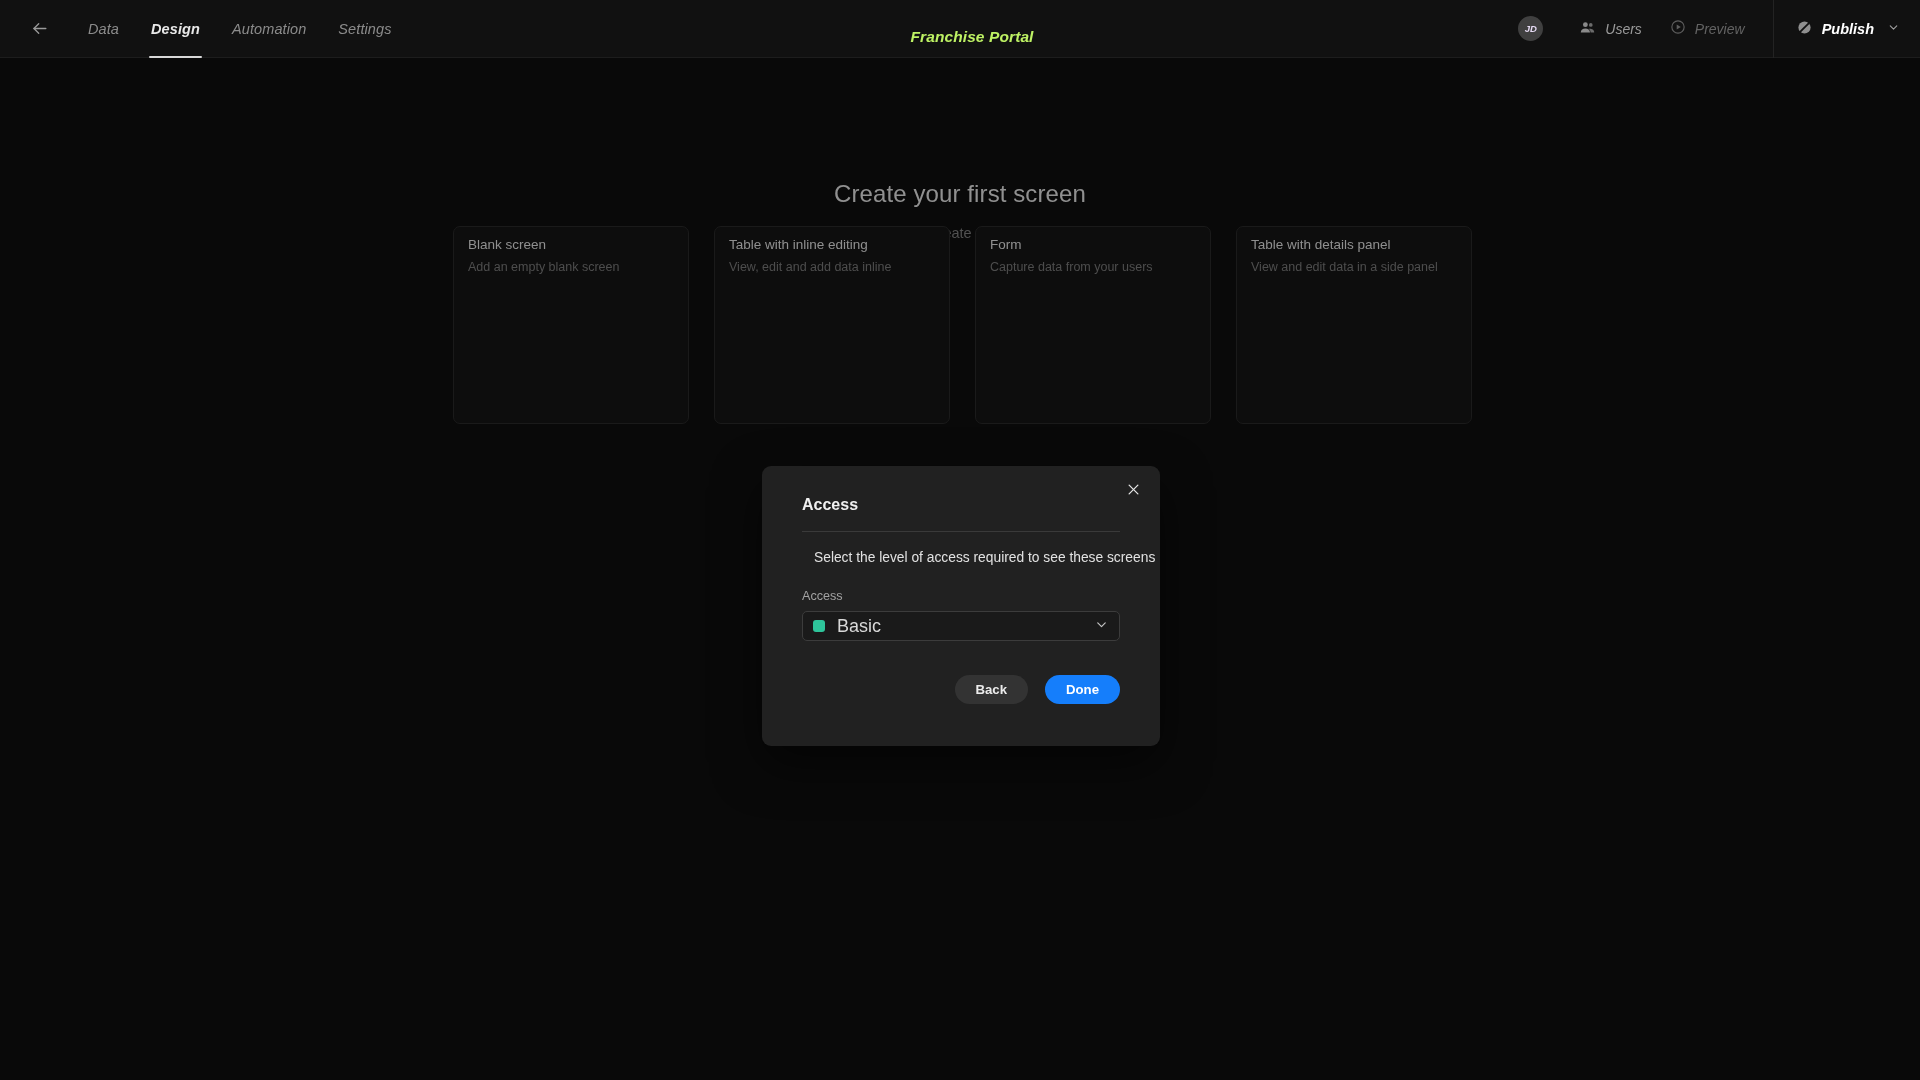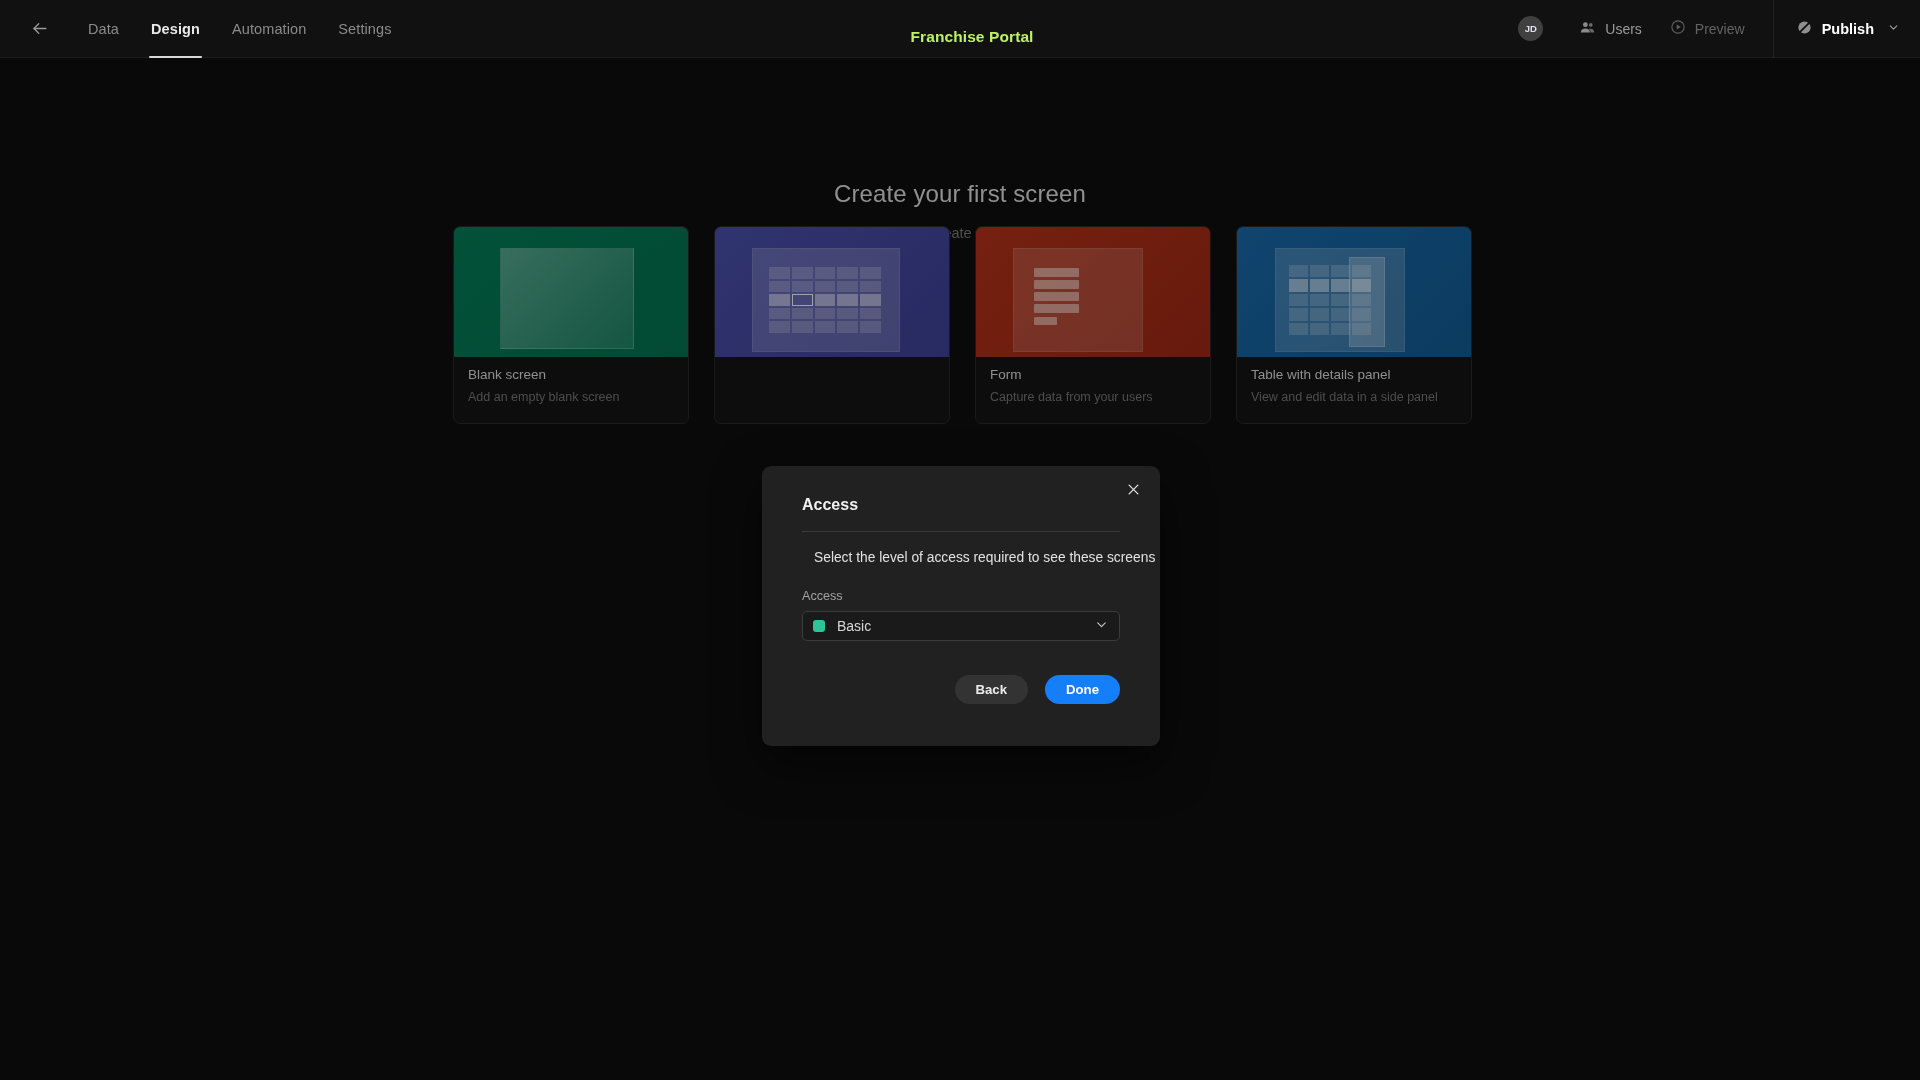--- a/index.html
+++ b/index.html
@@ -9,21 +9,21 @@
     font-family:"Liberation Sans", sans-serif;
     overflow:hidden;
   }
 
   
   .header {
     position:relative;
     height:58px;
     background:#111111;
     border-bottom:1px solid #1d1d1d;
-    display:flex; align-items:center;
+    display:flex; align-items:center;font-style:italic;
   }
   .hdr-left { display:flex; align-items:center; height:100%; padding-left:22px; gap:0; }
   .back-btn {
     width:34px; height:34px; display:flex; align-items:center; justify-content:center;
     margin-right:16px; border-radius:5px;
   }
   .back-btn svg { display:block; }
   .navtab {
     position:relative;
     height:58px;
@@ -88,21 +88,21 @@
   .cards {
     position:absolute; top:168px; left:453px;
     display:flex; gap:25px;
   }
   .card {
     width:236px; height:198px;
     background:#131313;
     border:1px solid #262626;
     border-radius:7px;
     overflow:hidden;
-    display:flex; flex-direction:column;
+    display:flex; flex-direction:row;
   }
   .card-thumb { height:130px; position:relative; overflow:hidden; }
   .card-body { padding:10px 14px 0 14px; }
   .card-title { font-size:13.5px; color:#cdcdcd; margin-bottom:8px; }
   .card-desc  { font-size:12.5px; color:#6f6f6f; }
 
   
   .art-inner {
     position:absolute; background:rgba(255,255,255,.22);
     border:1px solid rgba(255,255,255,.10);
@@ -153,21 +153,21 @@
   }
   .select {
     position:absolute; left:40px; top:145px;
     width:318px; height:30px;
     background:#1a1a1a;
     border:1px solid #3c3c3c;
     border-radius:5px;
     display:flex; align-items:center; padding:0 10px;
   }
   .swatch { width:12px; height:12px; border-radius:3px; background:#2ec49a; margin-right:12px; flex:0 0 auto; }
-  .select-val { font-size:14px; color:#d8d8d8; }
+  .select-val { font-size:18px; color:#d8d8d8; }
   .select-chev { margin-left:auto; }
 
   .modal-actions {
     position:absolute; right:40px; bottom:42px;
     display:flex; gap:17px; align-items:center;
   }
   .btn {
     height:29px; border-radius:15px;
     display:flex; align-items:center; justify-content:center;
     font-size:13.2px; font-weight:bold; padding:0 21px;
@@ -289,20 +289,24 @@
             <div class="grid-cell"></div>
             <div class="grid-cell"></div>
             <div class="grid-cell"></div>
             <div class="grid-cell"></div>
           <div class="grid-cell"></div>
             <div class="grid-cell"></div>
             <div class="grid-cell"></div>
             <div class="grid-cell"></div>
             <div class="grid-cell"></div>
         </div>
+      </div>
+      <div class="card-body">
+        <div class="card-title">Table with inline editing</div>
+        <div class="card-desc">View, edit and add data inline</div>
       </div>
     </div>
 
     <div class="card">
       <div class="card-thumb" style="background:linear-gradient(135deg,#a92f18 0%,#9e2a15 55%,#942713 100%);">
         <div class="art-inner" style="left:37px; top:21px; width:130px; height:104px; background:rgba(255,255,255,.14);"></div>
         <div class="form-line" style="left:58px; top:41px; width:45px;"></div>
         <div class="form-line" style="left:58px; top:53px; width:45px;"></div>
         <div class="form-line" style="left:58px; top:65px; width:45px;"></div>
         <div class="form-line" style="left:58px; top:77px; width:45px;"></div>

